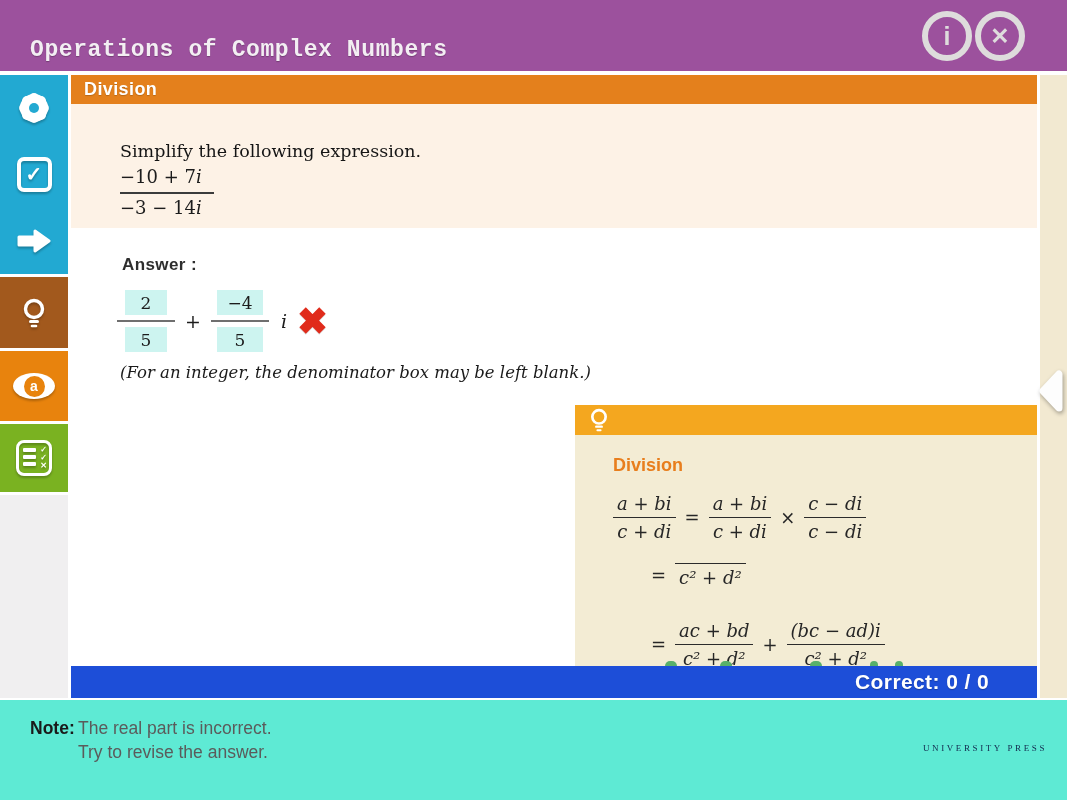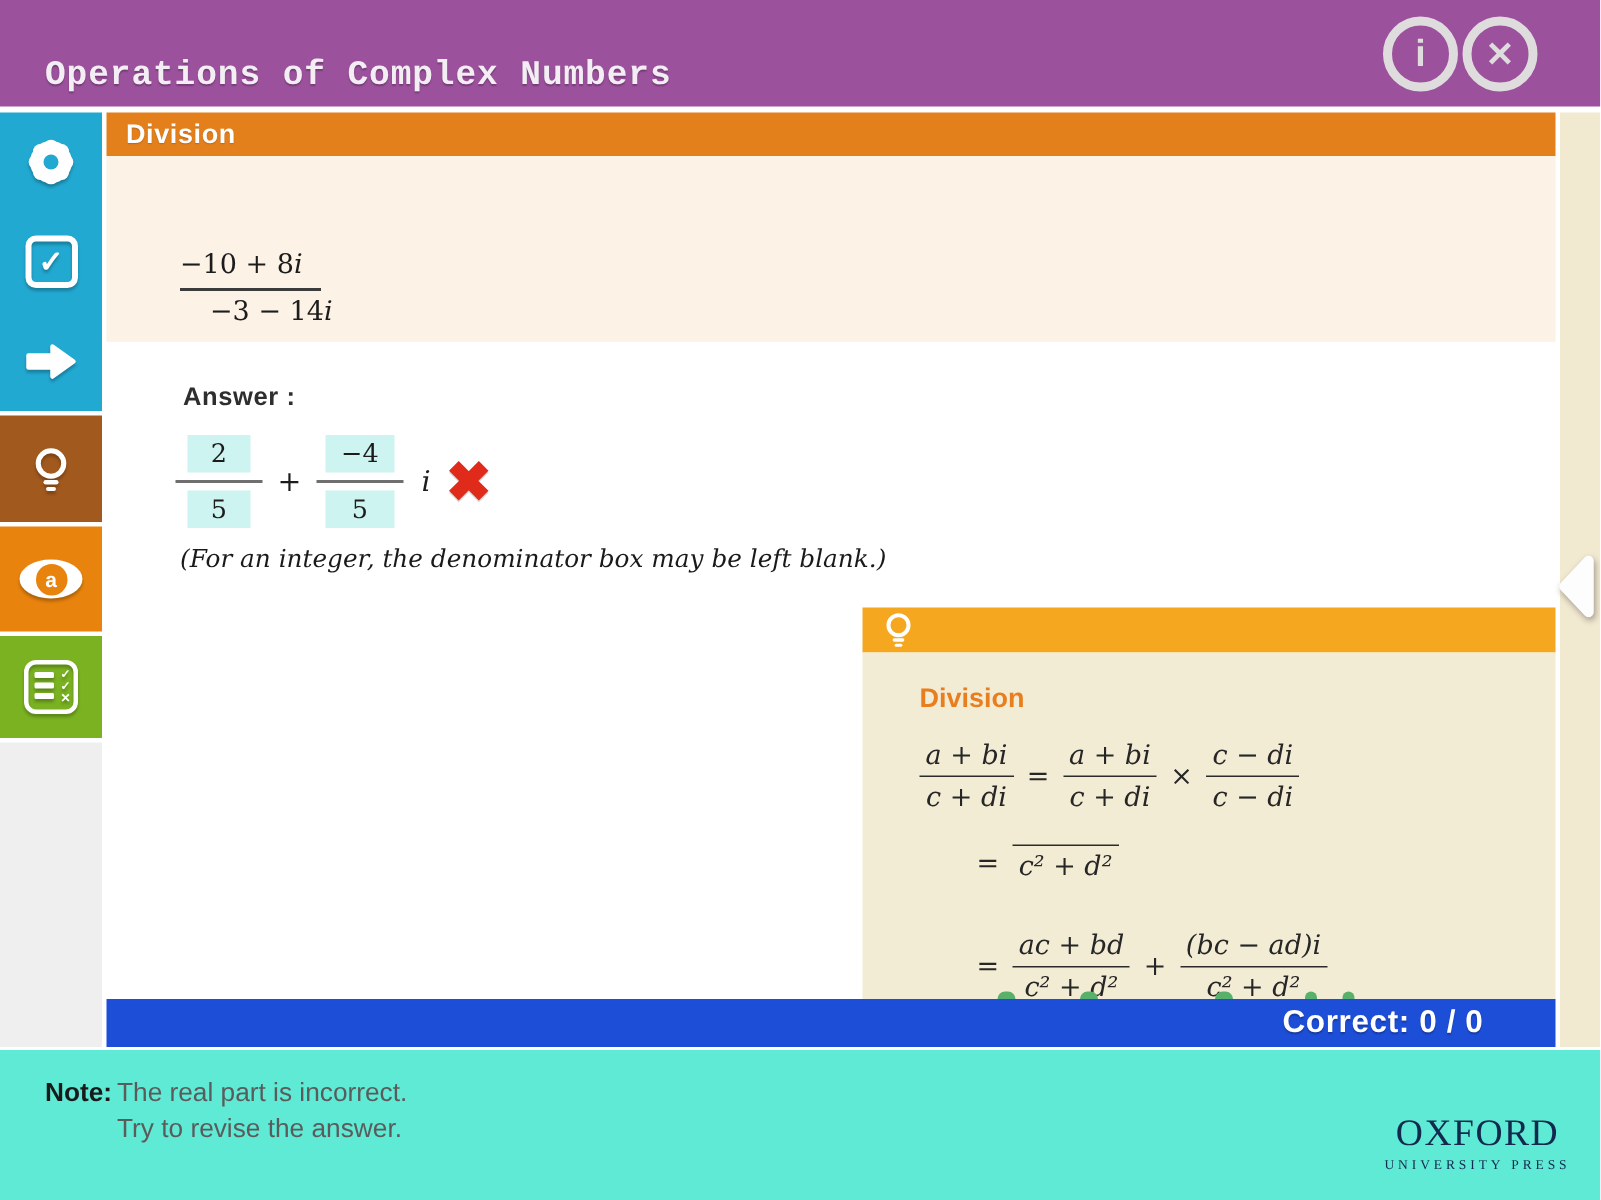--- a/index.html
+++ b/index.html
@@ -54,21 +54,21 @@
   .main-panel{position:absolute;left:71px;top:75px;width:966px;height:591px;background:#ffffff;}
   .section-bar{position:absolute;left:0;top:0;width:100%;height:29px;background:#e4801c;
                display:flex;align-items:center;}
   .section-bar .t{color:#fff;font-size:18px;font-weight:700;letter-spacing:.4px;margin-left:13px;
                   text-shadow:0 1px 1px rgba(0,0,0,.2);}
   .q-block{position:absolute;left:0;top:29px;width:100%;height:124px;background:#fdf2e6;}
   .serif{font-family:"DejaVu Serif","Liberation Serif",serif;}
   .q-prompt{position:absolute;left:49px;top:37px;font-size:17.5px;color:#151515;}
   .q-frac{position:absolute;left:49px;top:62px;font-size:18px;color:#1c1c1c;line-height:1.25;}
   .q-frac .num{display:inline-block;padding:0 12px 3px 0;border-bottom:2px solid #3b3b3b;}
-  .q-frac .den{display:block;padding-top:3px;margin-left:20px;}
+  .q-frac .den{display:block;padding-top:3px;}
 
   .answer-label{position:absolute;left:51px;top:180px;font-size:17px;color:#2e2e2e;font-weight:700;letter-spacing:.4px;}
   .answer-row{position:absolute;left:46px;top:215px;display:flex;align-items:center;}
   .afrac{display:flex;flex-direction:column;align-items:center;row-gap:5px;}
   .abox{height:25px;background:#cdf4f0;display:flex;align-items:center;justify-content:center;
         font-family:"DejaVu Serif","Liberation Serif",serif;font-size:17px;color:#1c1c1c;cursor:text;}
   .w42{width:42px;} .w46{width:46px;}
   .aline{height:2px;background:#6f6f6f;width:58px;}
   .aplus{font-family:"DejaVu Serif","Liberation Serif",serif;font-size:19px;color:#1c1c1c;margin:0 10px;}
   .aunit{font-family:"DejaVu Serif","Liberation Serif",serif;font-style:italic;font-size:19px;color:#1c1c1c;margin-left:12px;}
@@ -184,22 +184,23 @@
 
   <div class="sb-rest"></div>
 
   <div class="main-panel">
 
     <div class="section-bar">
       <span class="t">Division</span>
     </div>
 
     <div class="q-block">
+      <div class="q-prompt serif">Simplify the following expression.</div>
       <div class="q-frac serif">
-        <span class="num"><span>−10 + 8</span><i>i</i></span>
+        <span class="num"><span>−10 + 7</span><i>i</i></span>
         <span class="den"><span>−3 − 14</span><i>i</i></span>
       </div>
     </div>
 
     <div class="answer-label">Answer :</div>
 
     <div class="answer-row">
       <div class="afrac">
         <div class="abox w42">2</div>
         <div class="aline"></div>
@@ -287,18 +288,17 @@
     <svg width="26" height="46" viewBox="0 0 26 46">
       <polygon points="21,6 21,40 5,23" fill="#fdfdfd" stroke="#fdfdfd" stroke-width="7" stroke-linejoin="round"></polygon>
     </svg>
   </div>
 
   <div class="footer">
     <span class="note-label">Note:</span>
     <span class="note-line1">The real part is incorrect.</span>
     <span class="note-line2">Try to revise the answer.</span>
     <div class="oxford">
-      <div class="name">OXFORD</div>
       <div class="sub">UNIVERSITY PRESS</div>
     </div>
   </div>
 
 </div>
 
 </body></html>

